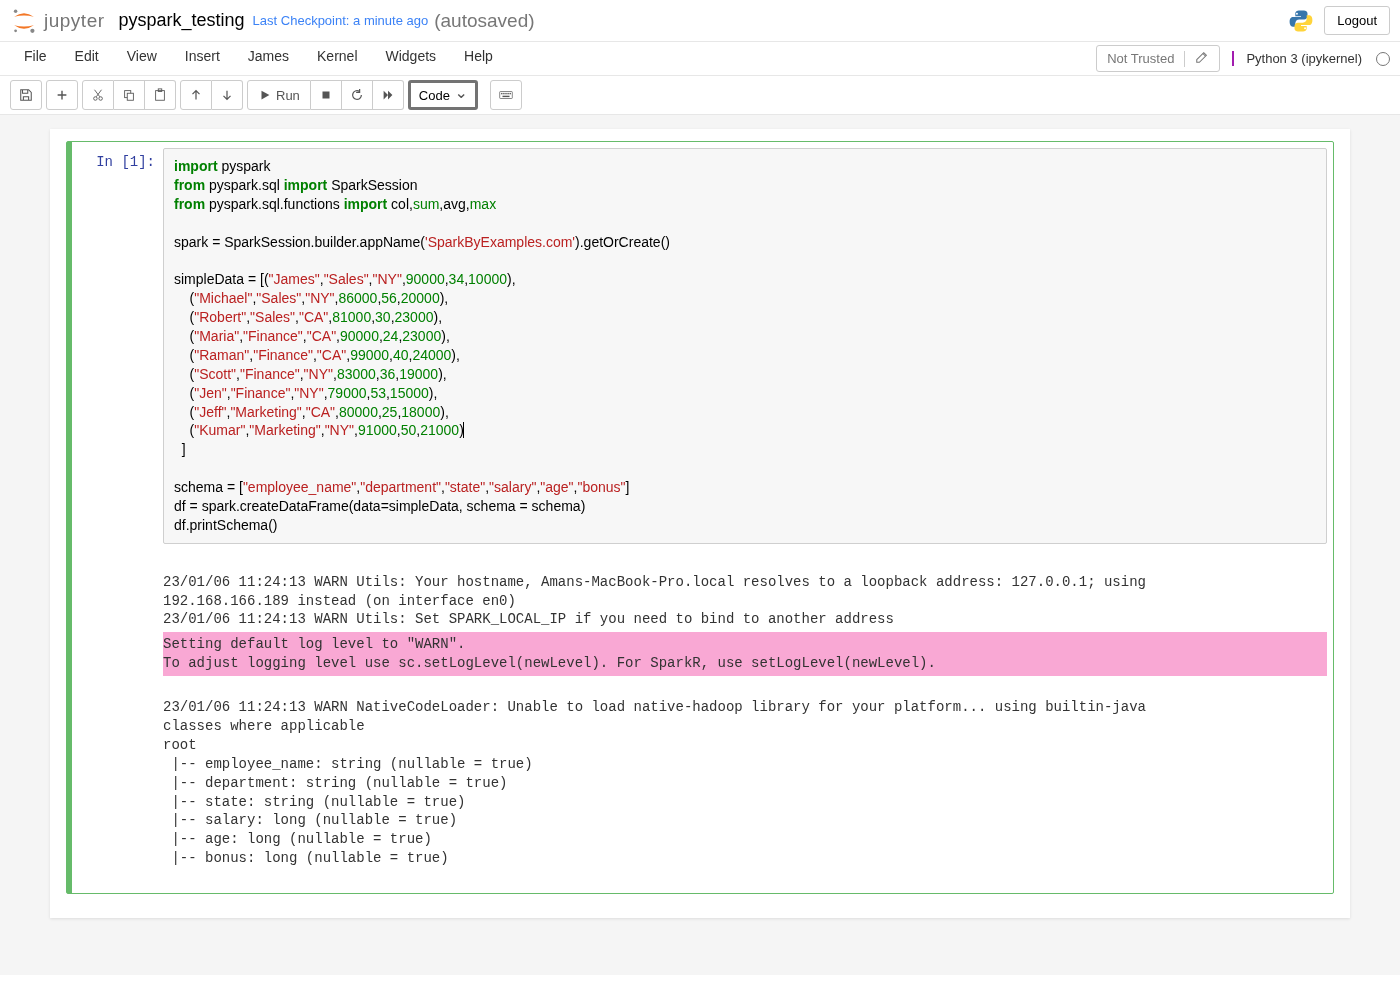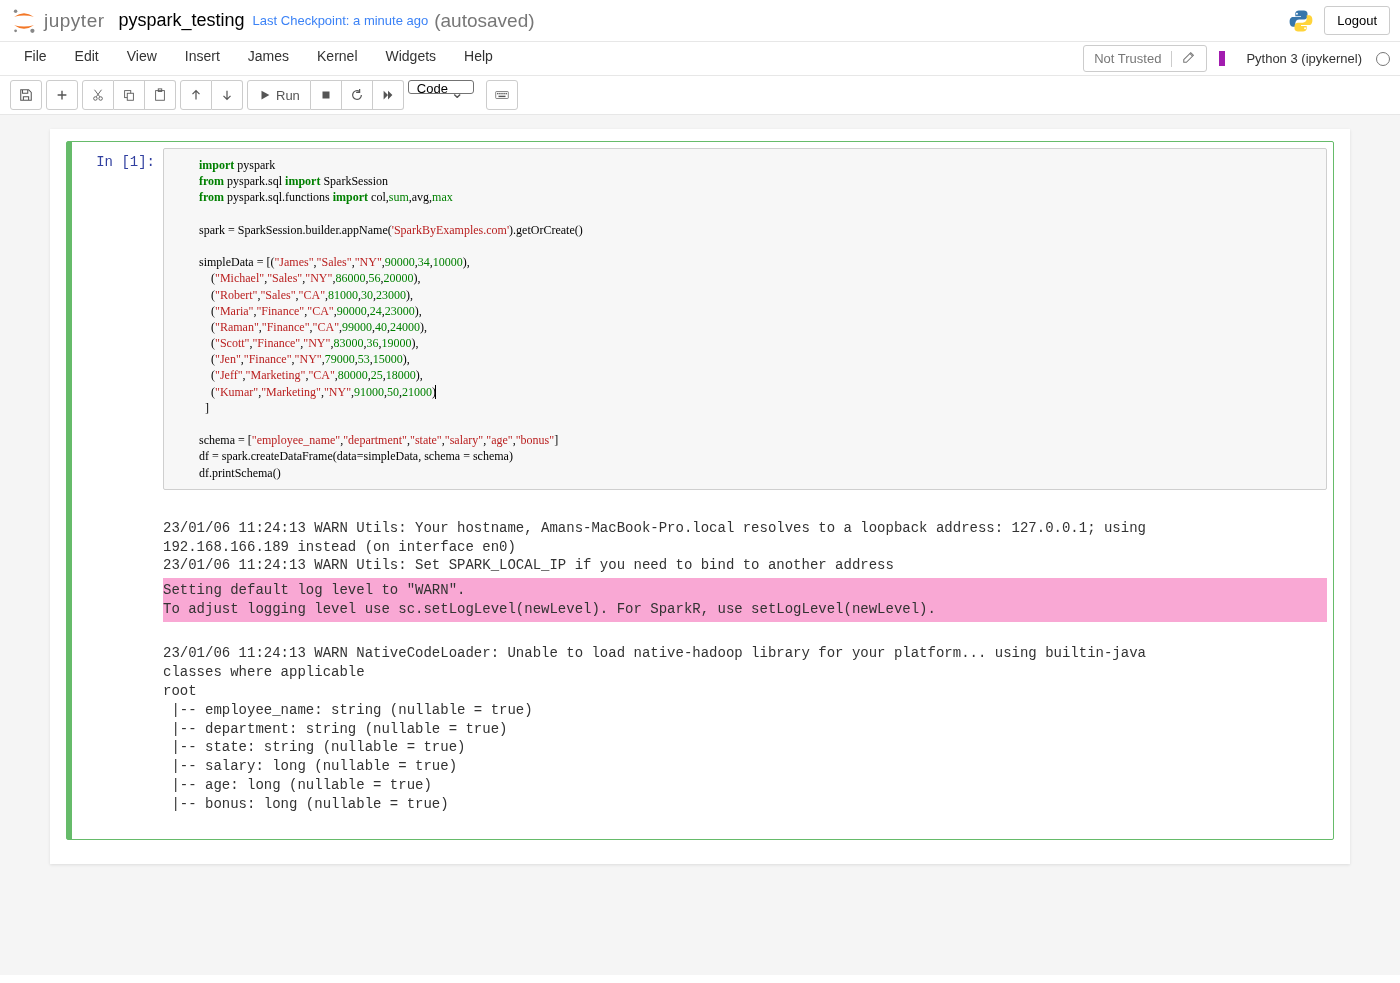--- a/index.html
+++ b/index.html
@@ -91,22 +91,22 @@
       gap: 6px;
     }
     .trust-box .div {
       border-left: 1px solid #ccc;
       height: 16px;
       margin: 0 4px;
     }
     .kernel-name {
       color: #333;
       font-size: 13px;
-      padding-left: 21px;
-      border-left: 6px solid #a21caf;
+      padding-left: 12px;
+      border-left: 2px solid #a21caf;
       margin-left: 4px;
     }
     .kernel-indicator {
       width: 14px; height: 14px;
       border: 1.5px solid #777;
       border-radius: 50%;
       margin-left: 6px;
     }
     .pencil-icon {
       font-size: 13px;
@@ -136,23 +136,23 @@
       justify-content: center;
       font-size: 13px;
       color: #555;
     }
     .tb-group .tb-btn + .tb-btn { border-left: none; }
     .tb-group .tb-btn:first-child { border-radius: 3px 0 0 3px; }
     .tb-group .tb-btn:last-child { border-radius: 0 3px 3px 0; }
     .tb-group .tb-btn:only-child { border-radius: 3px; }
     .run-btn { gap: 4px; padding: 5px 10px; }
     .cell-type-select {
-      border: 1px solid #737373;
+      border: 3px solid #737373;
       border-radius: 3px;
-      height: 14px;
+      height: 30px;
       padding: 0 24px 0 8px;
       font-size: 13px;
       background: #fff;
       appearance: none;
       position: relative;
     }
     .select-wrap { position: relative; }
     .select-wrap::after {
       content: "⌄";
       position: absolute;
@@ -220,26 +220,25 @@
       line-height: 1.35;
       white-space: pre;
       overflow-x: hidden;
     }
     .stderr-block {
       background: #f9a8d4;
       padding: 3px 0px 3px 8px;
       margin: 3px -4px 3px -8px;
     }
     pre.code {
-      font-family: Liberation Serif, serif;
-      font-size: 12px;
+      font-family: Liberation Sans, sans-serif;
+      font-size: 14px;
       line-height: 1.35;
       white-space: pre;
       overflow-x: hidden;
-      margin-left: 25px;
     }
     
     .kw { color: #008000; font-weight: bold; }   
     .nm { color: #000; }
     .str { color: #BA2121; }  
     .num { color: #008000; }  
     .bi  { color: #008000; }  
     .cursor {
       border-right: 1px solid #000;
       margin-left: -1px;

